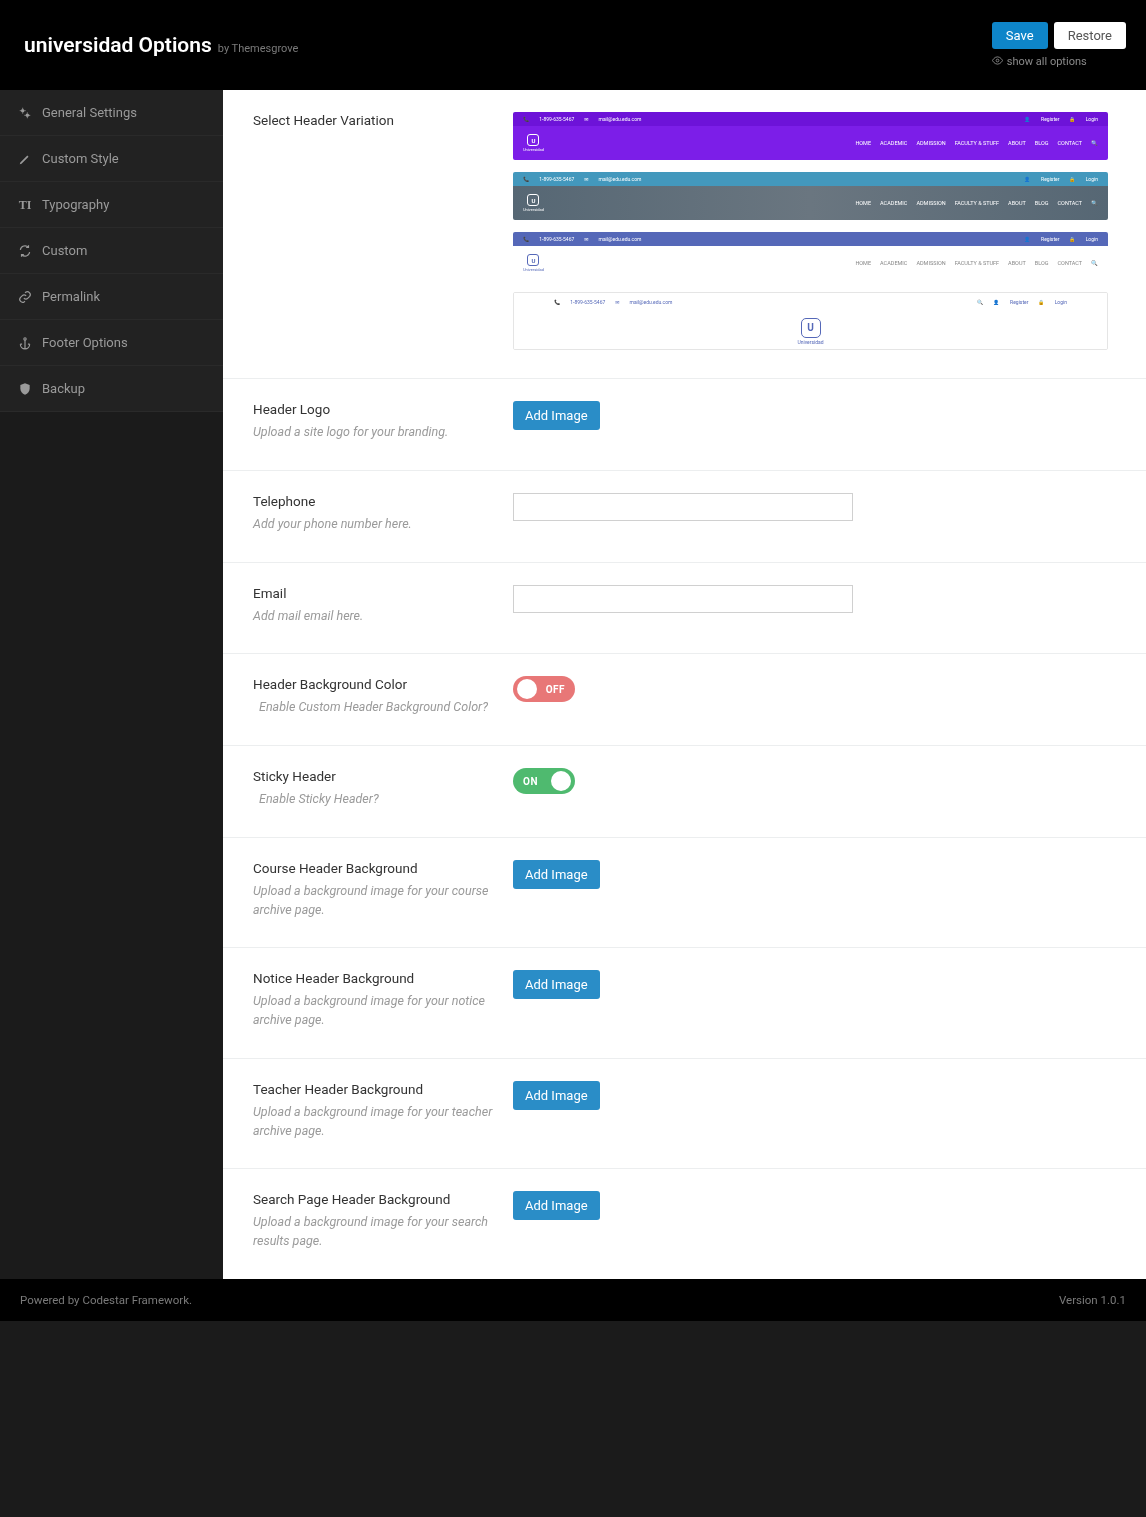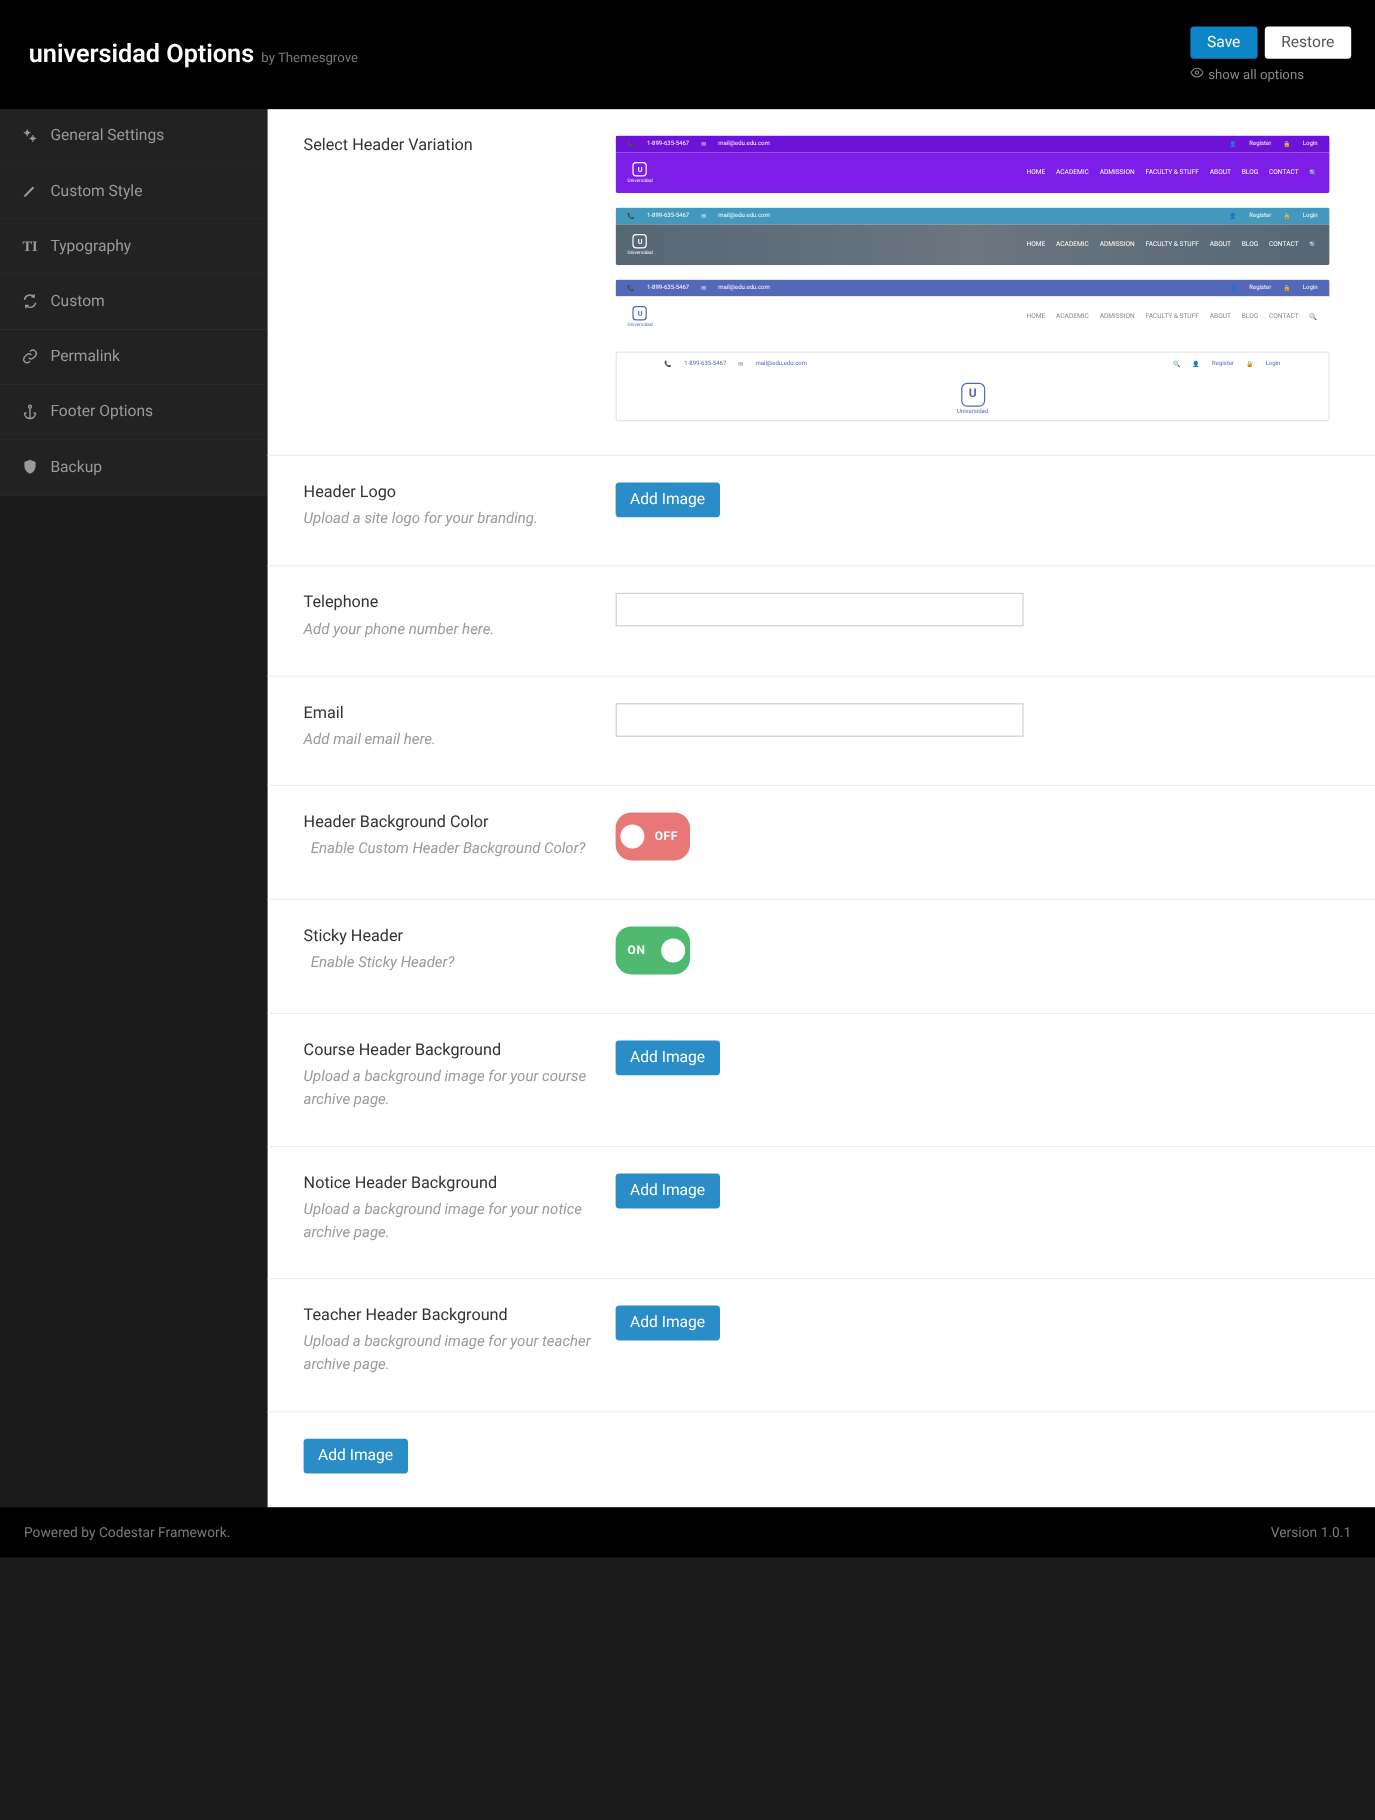--- a/index.html
+++ b/index.html
@@ -9,33 +9,33 @@
 .app-title { color: #fff; font-size: 21px; font-weight: 600; }
 .app-subtitle { color: #7a7a7a; font-size: 11px; margin-left: 6px; }
 .top-header-right { display: flex; flex-direction: column; align-items: flex-start; gap: 6px; }
 .btn-row { display: flex; gap: 6px; }
 .btn-save { background: #0e85c9; color: #fff; border: none; padding: 6px 14px; font-size: 13px; border-radius: 3px; cursor: pointer; }
 .btn-restore { background: #fff; color: #555; border: none; padding: 6px 14px; font-size: 13px; border-radius: 3px; cursor: pointer; }
 .show-all { color: #8a8a8a; font-size: 11px; display: flex; align-items: center; gap: 4px; cursor: pointer; }
 .show-all-icon { font-size: 10px; }
 .layout { display: flex; }
 .sidebar { width: 223px; background: #1b1b1b; }
-.sidebar-item { display: flex; align-items: flex-start; gap: 10px; padding: 15px 18px; color: #9a9a9a; font-size: 13px; cursor: pointer; border-bottom: 1px solid #2a2a2a; background: #222; }
+.sidebar-item { display: flex; align-items: flex-end; gap: 10px; padding: 15px 18px; color: #9a9a9a; font-size: 13px; cursor: pointer; border-bottom: 1px solid #2a2a2a; background: #222; }
 .sidebar-item.active { background: #000; color: #fff; font-weight: 600; position: relative; }
 .sidebar-item.active::after { content: ""; position: absolute; right: -1px; top: 50%; transform: translateY(-50%); width: 0; height: 0; border-top: 7px solid transparent; border-bottom: 7px solid transparent; border-right: 8px solid #f7f7f7; }
 .sidebar-icon { width: 14px; height: 14px; display: inline-flex; align-items: center; justify-content: center; }
 .content { flex: 1; background: #fff; }
 .setting-block { border-bottom: 1px solid #eceeef; padding: 22px 30px 28px 30px; display: flex; }
 .setting-left { width: 260px; }
 .setting-right { flex: 1; }
 .setting-label { color: #333; font-size: 13.5px; font-weight: 400; margin-bottom: 6px; }
 .setting-desc { color: #9a9a9a; font-size: 12.5px; font-style: italic; line-height: 1.5; }
 .btn-add-image { background: #2a8dc7; color: #fff; border: none; padding: 7px 12px; font-size: 13px; border-radius: 3px; cursor: pointer; }
 .text-input { width: 340px; height: 28px; border: 1px solid #d0d0d0; background: #fff; padding: 4px 8px; font-size: 13px; }
-.toggle { width: 62px; height: 40px; border-radius: 13px; position: relative; display: inline-flex; align-items: center; cursor: pointer; }
+.toggle { width: 62px; height: 26px; border-radius: 13px; position: relative; display: inline-flex; align-items: center; cursor: pointer; }
 .toggle-off { background: #e87777; }
 .toggle-on { background: #4fba6f; }
 .toggle-knob { width: 20px; height: 20px; background: #fff; border-radius: 50%; position: absolute; }
 .toggle-off .toggle-knob { left: 4px; }
 .toggle-on .toggle-knob { right: 4px; }
 .toggle-label { color: #fff; font-size: 10px; font-weight: 700; position: absolute; letter-spacing: 0.5px; }
 .toggle-off .toggle-label { right: 10px; }
 .toggle-on .toggle-label { left: 10px; }
 .header-variations { display: flex; flex-direction: column; gap: 12px; }
 .hv { width: 595px; height: 48px; border-radius: 2px; position: relative; overflow: hidden; cursor: pointer; }
@@ -356,20 +356,24 @@
       <div class="setting-left">
         <div class="setting-label">Teacher Header Background</div>
         <div class="setting-desc">Upload a background image for your teacher archive page.</div>
       </div>
       <div class="setting-right">
         <button class="btn-add-image">Add Image</button>
       </div>
     </div>
 
     <div class="setting-block" style="border-bottom:none;">
+      <div class="setting-left">
+        <div class="setting-label">Search Page Header Background</div>
+        <div class="setting-desc">Upload a background image for your search results page.</div>
+      </div>
       <div class="setting-right">
         <button class="btn-add-image">Add Image</button>
       </div>
     </div>
 
   </div>
 </div>
 
 <div class="footer">
   <span>Powered by Codestar Framework.</span>

